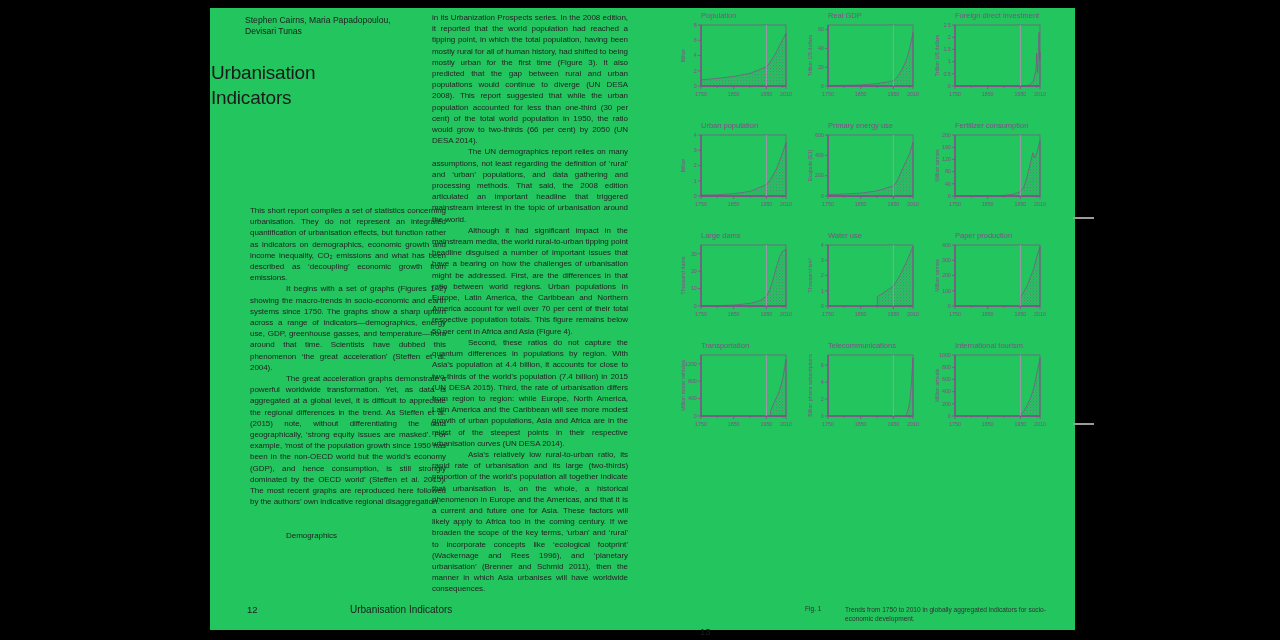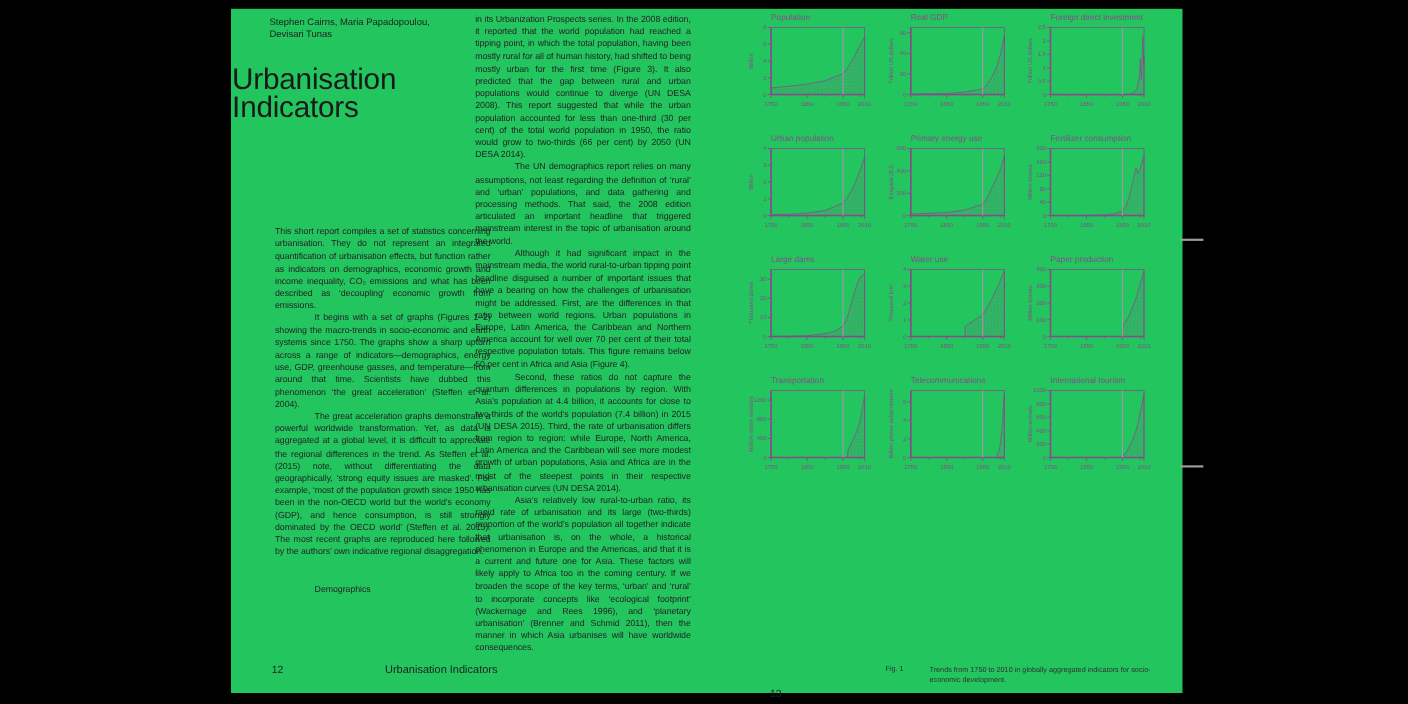--- a/index.html
+++ b/index.html
@@ -3,21 +3,21 @@
 <meta charset="utf-8">
 <style>
   html,body{margin:0;padding:0;background:#000;}
   .stage{position:relative;width:1280px;height:640px;background:#000;overflow:hidden;
          font-family:"Liberation Sans","DejaVu Sans",sans-serif;}
   .spread{position:absolute;left:210px;top:8px;width:865px;height:622px;background:#22c55e;}
 
   
   .authors{position:absolute;left:35px;top:7px;width:220px;font-size:8.6px;line-height:11px;
            color:#1e1e1e;white-space:pre-line;}
-  .doc-title{position:absolute;left:1px;top:52px;margin:0;font-size:27px;line-height:25px;
+  .doc-title{position:absolute;left:1px;top:52px;margin:0;font-size:19px;line-height:25px;
              font-weight:normal;letter-spacing:-0.2px;color:#1a1a1a;white-space:pre-line;}
   .col{position:absolute;width:196px;font-size:8px;line-height:11.2px;color:#242424;
        text-align:justify;hyphens:auto;-webkit-hyphens:auto;letter-spacing:-0.05px;}
   .col1{left:0;top:197px;padding-left:40px;}
   .col2{left:207px;top:4px;margin-left:15px;}
   .col p{margin:0;}
   .col p + p, .col h3 + p{text-indent:36px;}
   .col h3{margin:23px 0 14px 36px;font-size:8px;font-weight:normal;color:#242424;}
 
   .footer-num{position:absolute;top:596px;font-size:9.5px;color:#1e1e1e;}

